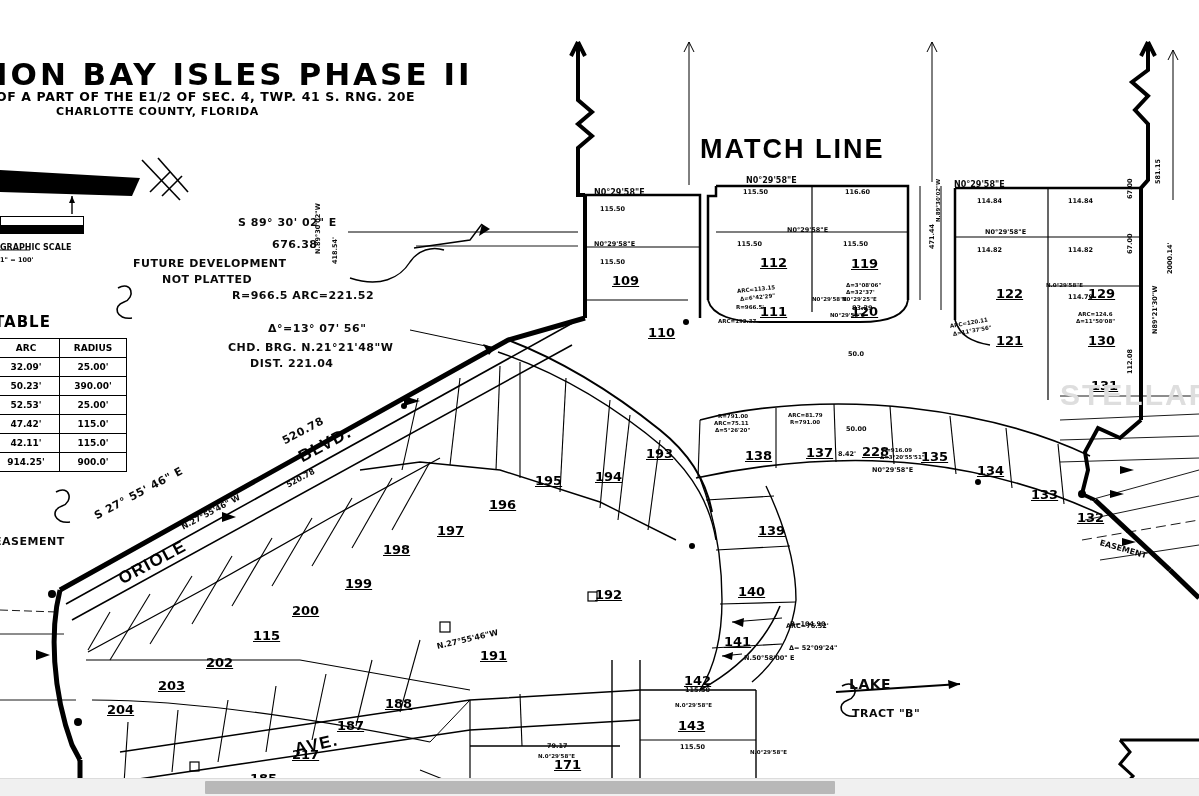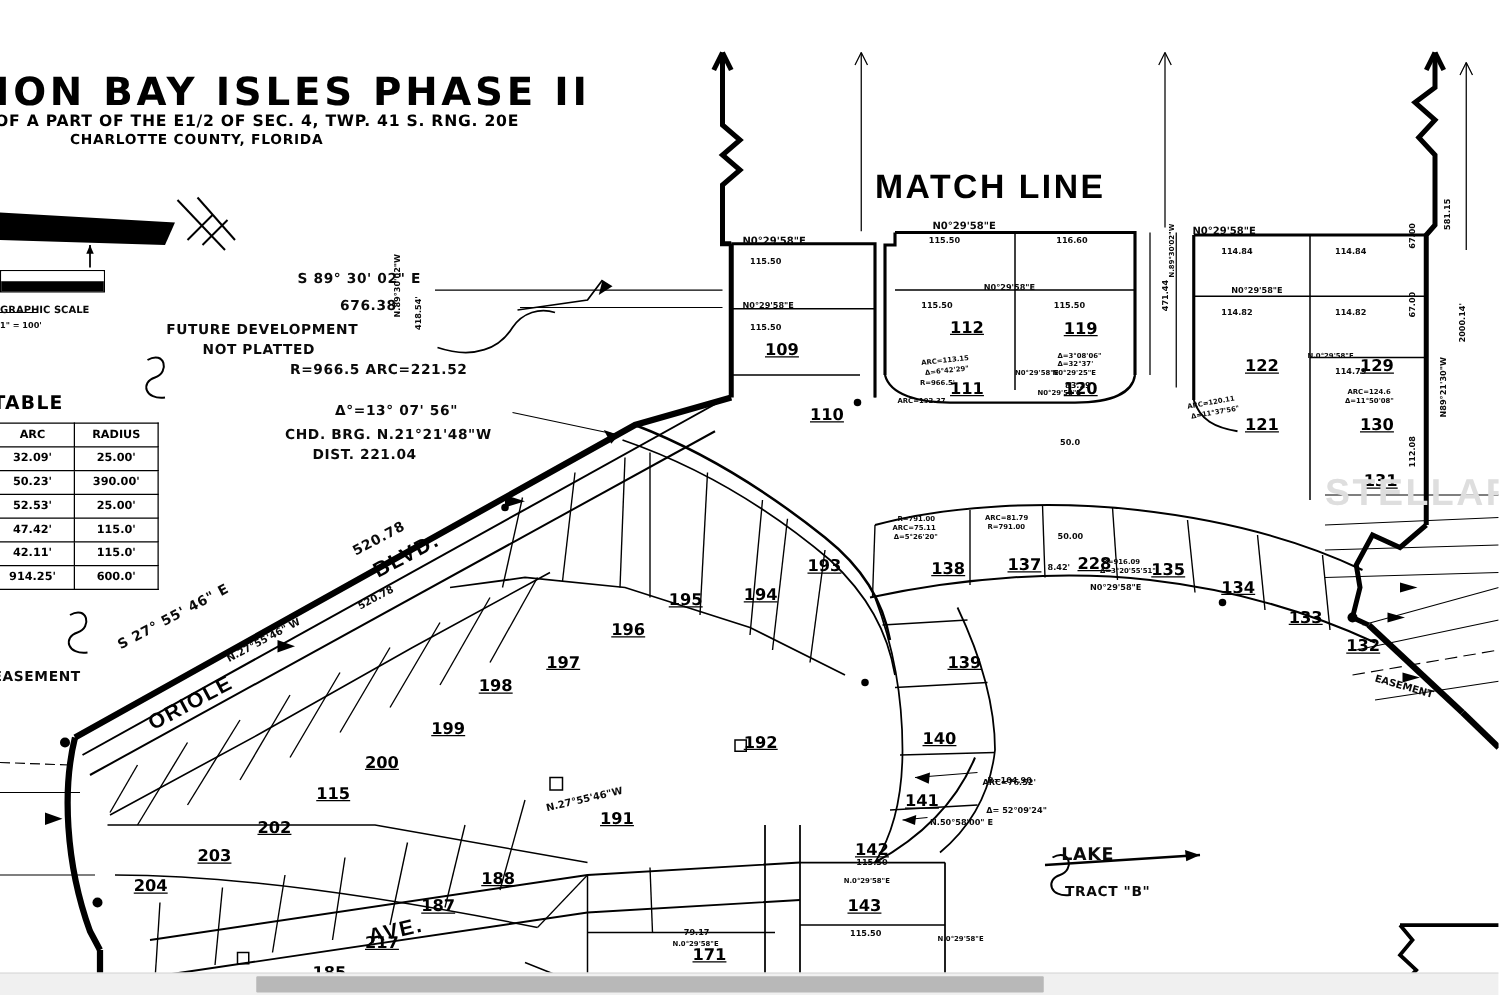--- a/index.html
+++ b/index.html
@@ -304,21 +304,21 @@
           <tr>
             <td>47.42'</td>
             <td>115.0'</td>
           </tr>
           <tr>
             <td>42.11'</td>
             <td>115.0'</td>
           </tr>
           <tr>
             <td>914.25'</td>
-            <td>600.0'</td>
+            <td>900.0'</td>
           </tr>
         </tbody>
     </table>
   </div>
 
   <div class="abs hand md" style="left:238px;top:216px;">S 89° 30' 02" E</div>
   <div class="abs hand md" style="left:272px;top:238px;">676.38</div>
   <div class="abs hand md" style="left:133px;top:257px;">FUTURE  DEVELOPMENT</div>
   <div class="abs hand md" style="left:162px;top:273px;">NOT  PLATTED</div>
   <div class="abs hand md" style="left:232px;top:289px;">R=966.5   ARC=221.52</div>

